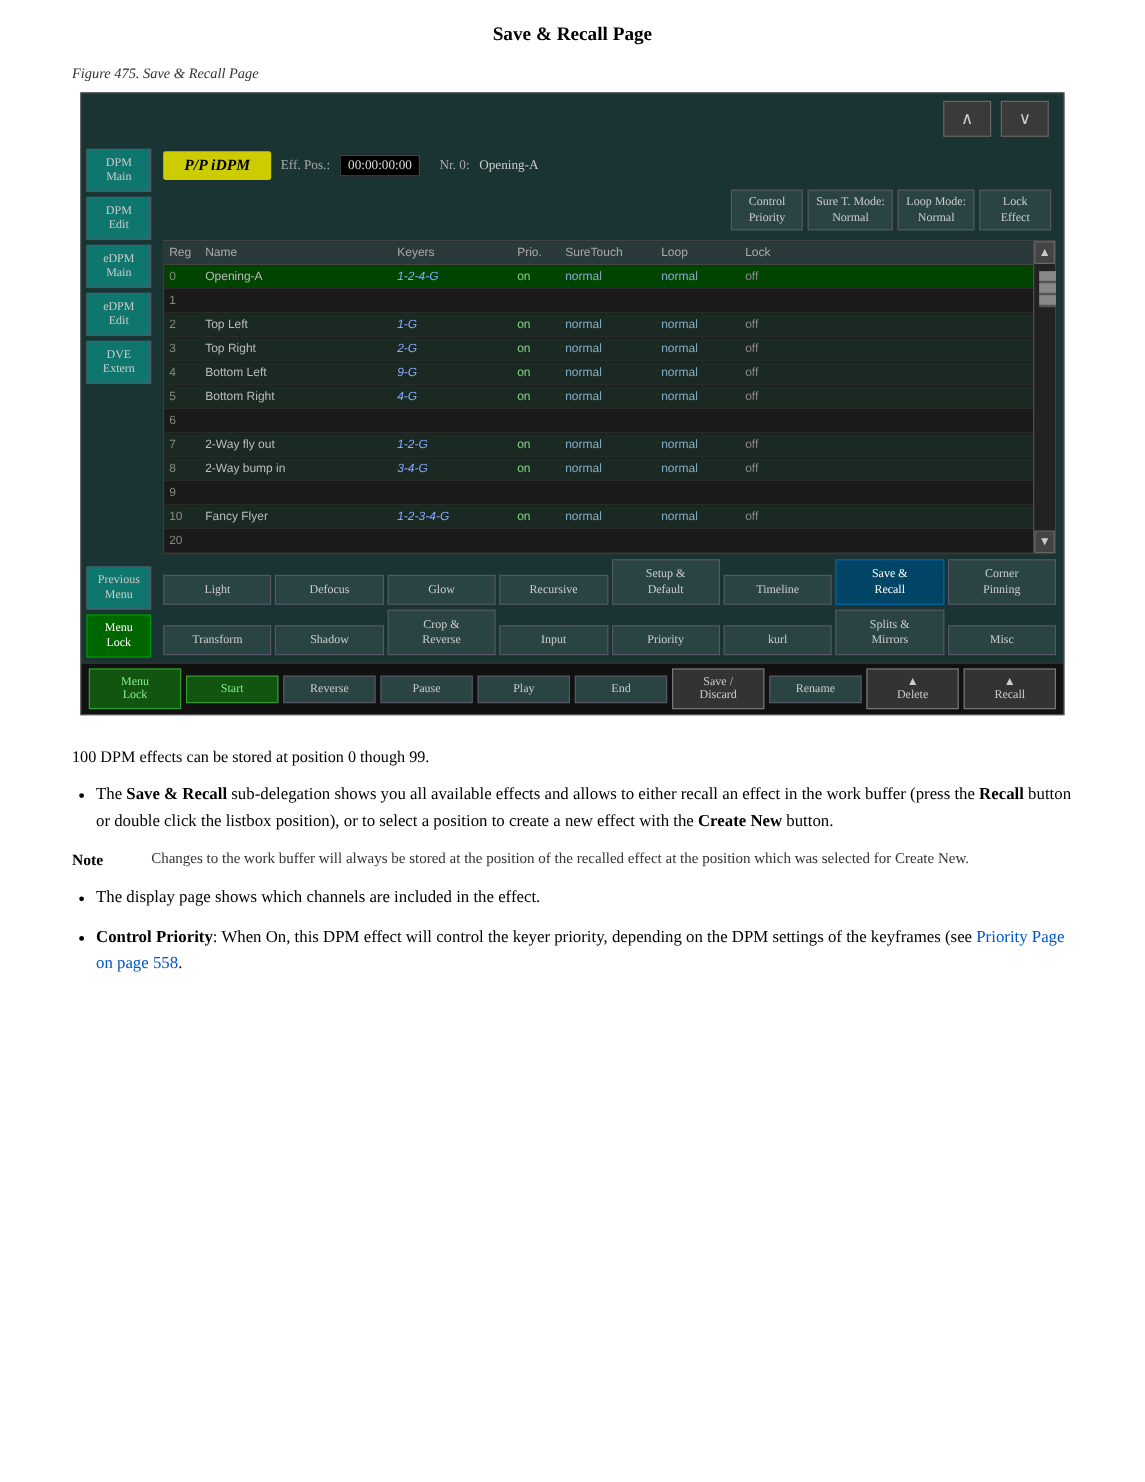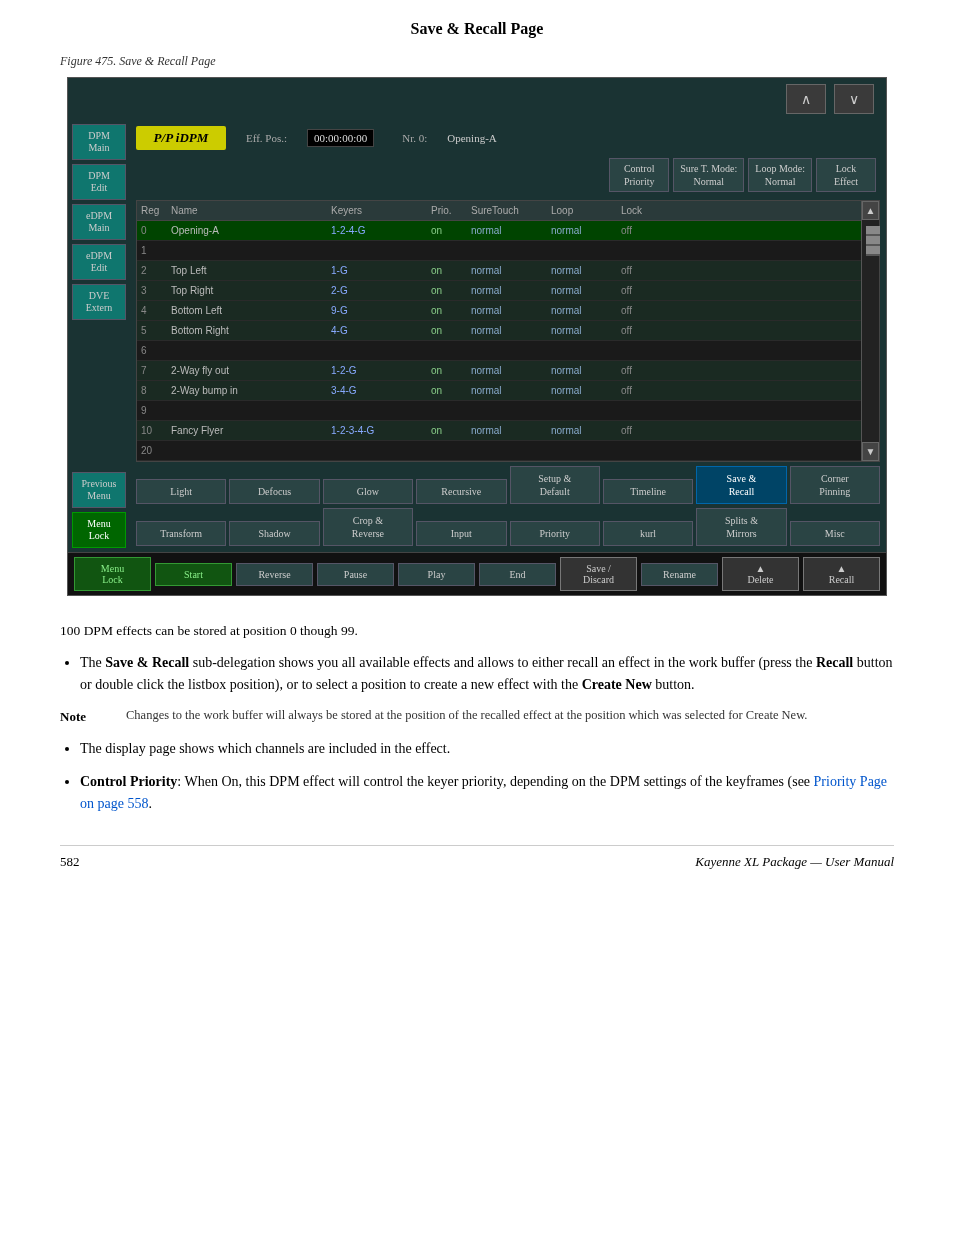--- a/index.html
+++ b/index.html
@@ -115,21 +115,21 @@
       padding: 6px;
       display: flex;
       flex-direction: column;
       gap: 4px;
     }
 
     
     .info-row {
       display: flex;
       align-items: center;
-      gap: 20px;
+      gap: 8px;
       margin-bottom: 4px;
     }
 
     .pip-idpm-label {
       background: #cccc00;
       color: #000;
       font-weight: bold;
       font-style: italic;
       font-size: 13px;
       padding: 4px 10px;
@@ -234,21 +234,21 @@
       color: #bbb;
       font-size: 10px;
       padding: 1px 4px;
       font-family: Arial, sans-serif;
       overflow: hidden;
       white-space: nowrap;
     }
 
     .td-reg { width: 30px; color: #888; }
     .td-name { width: 160px; }
-    .td-keyers { width: 100px; color: #88aaff; }
+    .td-keyers { width: 100px; color: #88aaff; font-style: italic; }
     .td-prio { width: 40px; }
     .td-sure { width: 80px; }
     .td-loop { width: 70px; }
     .td-lock { width: 40px; }
 
     .td.on-val { color: #88cc88; }
     .td.normal-val { color: #88aacc; }
     .td.off-val { color: #888888; }
 
     
@@ -657,18 +657,14 @@
     <ul class="bullet-list">
       <li class="bullet-item">
         The display page shows which channels are included in the effect.
       </li>
       <li class="bullet-item">
         <strong>Control Priority</strong>: When On, this DPM effect will control the keyer priority, depending on the DPM settings of the keyframes (see <a class="link-text" href="#">Priority Page on page 558</a>.
       </li>
     </ul>
   </div>
 
-  <div class="page-footer">
-    <div class="footer-page-num">582</div>
-    <div class="footer-title">Kayenne XL Package — User Manual</div>
-  </div>
 
 </div>
 
 </body></html>

